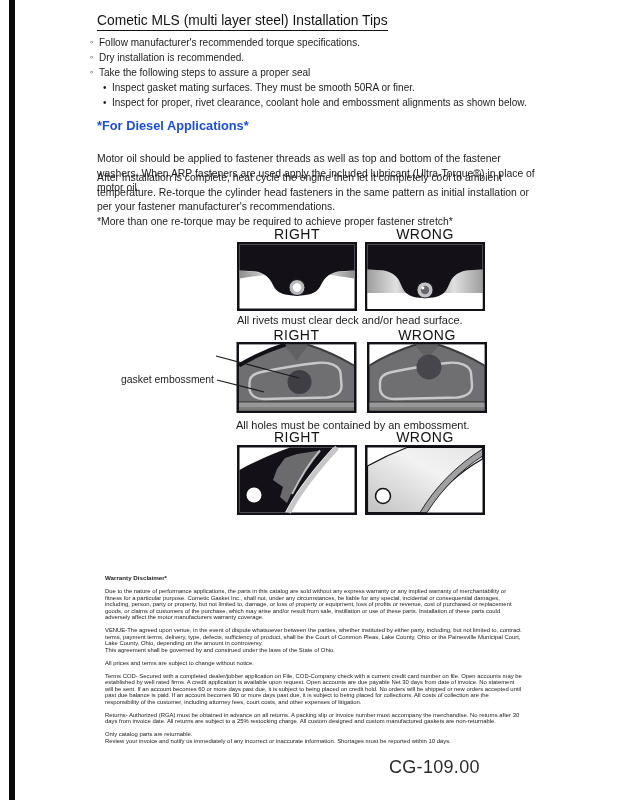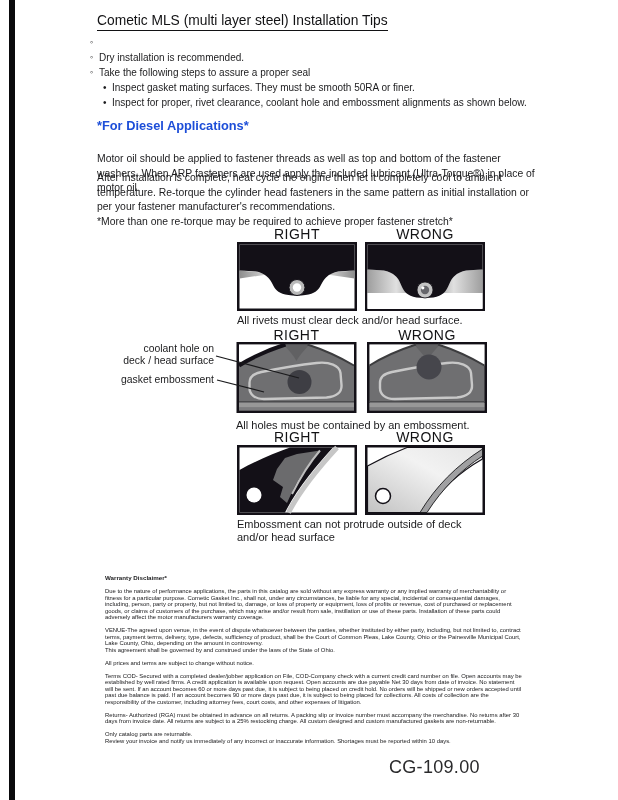--- a/index.html
+++ b/index.html
@@ -56,20 +56,21 @@
 
 <div class="abs left-bar"></div>
 
 <div class="abs title">
   <span class="ul">Cometic MLS (multi layer steel) Installation Tips</span>
 </div>
 
 <div class="abs bullets">
   <div class="row">
     <span class="mk hollow">◦</span>
+    <span>Follow manufacturer's recommended torque specifications.</span>
   </div>
   <div class="row">
     <span class="mk hollow">◦</span>
     <span>Dry installation is recommended.</span>
   </div>
   <div class="row">
     <span class="mk hollow">◦</span>
     <span>Take the following steps to assure a proper seal</span>
   </div>
   <div class="row sub">
@@ -160,24 +161,20 @@
       <rect x="2.5" y="65.5" width="115" height="3" fill="#7c7c7e"></rect>
       <path d="M47,2.5 H73 C66,10 62,15 60,19 C58,15 54,10 47,2.5 Z" fill="#616163"></path>
       <path d="M2.5,2.5 H49 C32,8 16,15 2.5,23.5 Z" fill="#ffffff"></path>
       <path d="M71,2.5 H117.5 V23.5 C103,15 88,8 71,2.5 Z" fill="#ffffff"></path>
       <path d="M49,2.5 C32,8 16,15 2.5,23.5" stroke="#3c3c3e" stroke-width="2" fill="none"></path>
       <path d="M71,2.5 C88,8 103,15 117.5,23.5" stroke="#3c3c3e" stroke-width="2" fill="none"></path>
       <path d="M13,41 C13,35 17,31.5 25,30 C42,26.5 62,23 80,21 C93,19.5 103,23.5 104,31 L105,43 C105.5,50 100,54.5 90,55.5 L28,57 C18,57.2 13,52 13,46 Z" fill="none" stroke="#c8c8c8" stroke-width="2.4"></path>
       <circle cx="62" cy="25" r="12.5" fill="#46464c"></circle>
     </svg>
   </div>
-  <div class="ann ann1">
-    <span style="display:block">coolant hole on</span>
-    <span style="display:block">deck / head surface</span>
-  </div>
   <div class="ann ann2">gasket embossment</div>
   <svg class="leader" width="390" height="102" viewBox="0 0 390 102">
     <line x1="106" y1="27" x2="189" y2="49" stroke="#1a1a1c" stroke-width="1.2"></line>
     <line x1="107" y1="51" x2="154" y2="63" stroke="#1a1a1c" stroke-width="1.2"></line>
   </svg>
   <div class="dg-caption caption2">All holes must be contained by an embossment.</div>
 </div>
 
 <div class="abs row3">
   <div class="dg-labels">
@@ -200,21 +197,20 @@
             <stop offset="0.6" stop-color="#f2f2f2"></stop>
             <stop offset="1" stop-color="#e5e5e5"></stop>
         </linearGradient>
       </defs>
       <rect x="1.25" y="1.25" width="117.5" height="67.5" fill="#ffffff" stroke="#131017" stroke-width="2.5"></rect>
       <path d="M42,2.5 H117.5 V14 C93,28 74,46 61,67.5 L2.5,67.5 L2.5,21 C16,13.5 29,7.5 42,2.5 Z" fill="url(#g3w)" stroke="#131017" stroke-width="1.2"></path>
       <path d="M117.5,4 C91,21 71,41 55,67.5 L62,67.5 C77,44 96,25 117.5,11 Z" fill="#a0a0a2" stroke="#1a1a1c" stroke-width="0.9"></path>
       <circle cx="18" cy="51" r="7.5" fill="#ffffff" stroke="#131017" stroke-width="1.5"></circle>
     </svg>
   </div>
-  <div class="dg-caption">Embossment can not protrude outside of deck and/or head surface</div>
 </div>
 
 <div class="abs disc">
   <h3>Warranty Disclaimer*</h3>
   <p>Due to the nature of performance applications, the parts in this catalog are sold without any express warranty or any implied warranty of merchantability or fitness for a particular purpose.  Cometic Gasket Inc., shall not, under any circumstances, be liable for any special, incidental or consequential damages, including, person, party or property, but not limited to, damage, or loss of property or equipment, loss of profits or revenue, cost of purchased or replacement goods, or claims of customers of the purchase, which may arise and/or result from sale, instillation or use of these parts.  Installation of these parts could adversely affect the motor manufacturers warranty coverage.</p>
   <p class="tight">VENUE-The agreed upon venue, in the event of dispute whatsoever between the parties, whether instituted by either party, including, but not limited to, contract terms, payment terms, delivery, type, defects, sufficiency of product, shall be the Court of Common Pleas, Lake County, Ohio or the Painesville Municipal Court, Lake County, Ohio, depending on the amount in controversy.</p>
   <p>This agreement shall be governed by and construed under the laws of the State of Ohio.</p>
   <p>All prices and terms are subject to change without notice.</p>
   <p>Terms COD- Secured with a completed dealer/jobber application on File, COD-Company check with a current credit card number on file.  Open accounts may be established by well rated firms.  A credit application is available upon request.  Open accounts are due payable Net 30 days from date of invoice.  No statement will be sent.  If an account becomes 60 or more days past due, it is subject to being placed on credit hold.  No orders will be shipped or new orders accepted until past due balance is paid.  If an account becomes 90 or more days past due, it is subject to being placed for collections.  All costs of collection are the responsibility of the customer, including attorney fees, court costs, and other expenses of litigation.</p>
   <p>Returns- Authorized (RGA) must be obtained in advance on all returns.  A packing slip or invoice number must accompany the merchandise.  No returns after 30 days from invoice date.  All returns are subject to a 25% restocking charge.  All custom designed and custom manufactured gaskets are non-returnable.</p>

